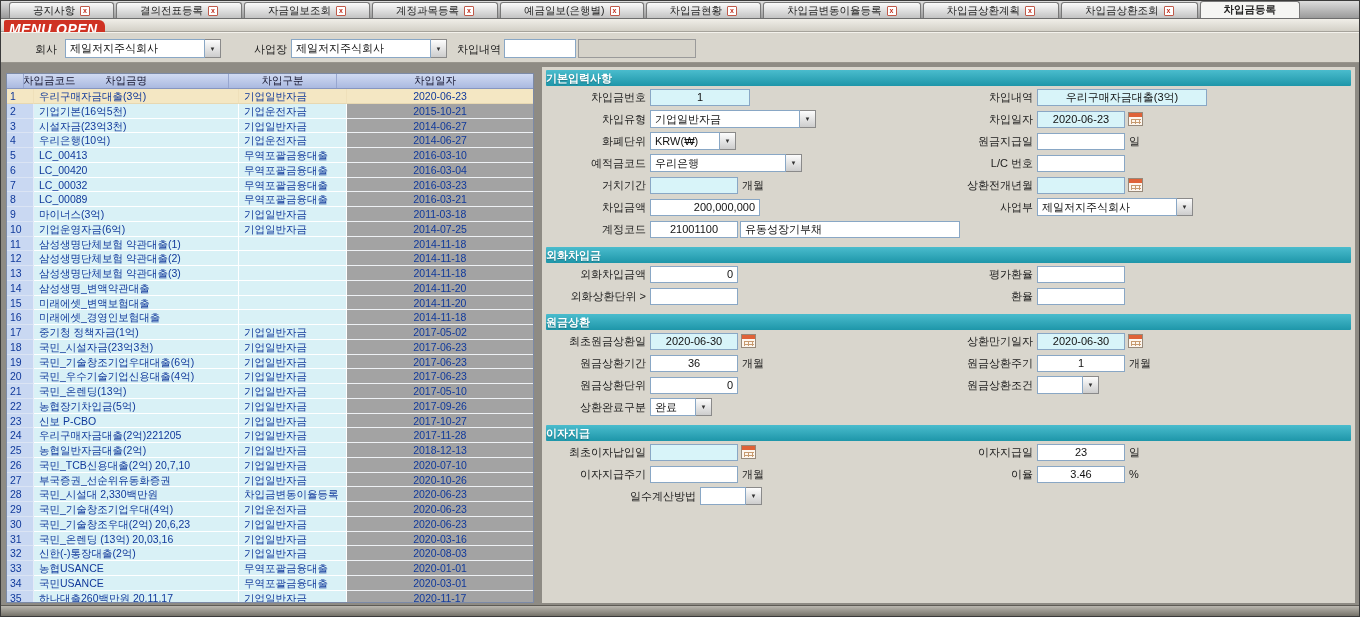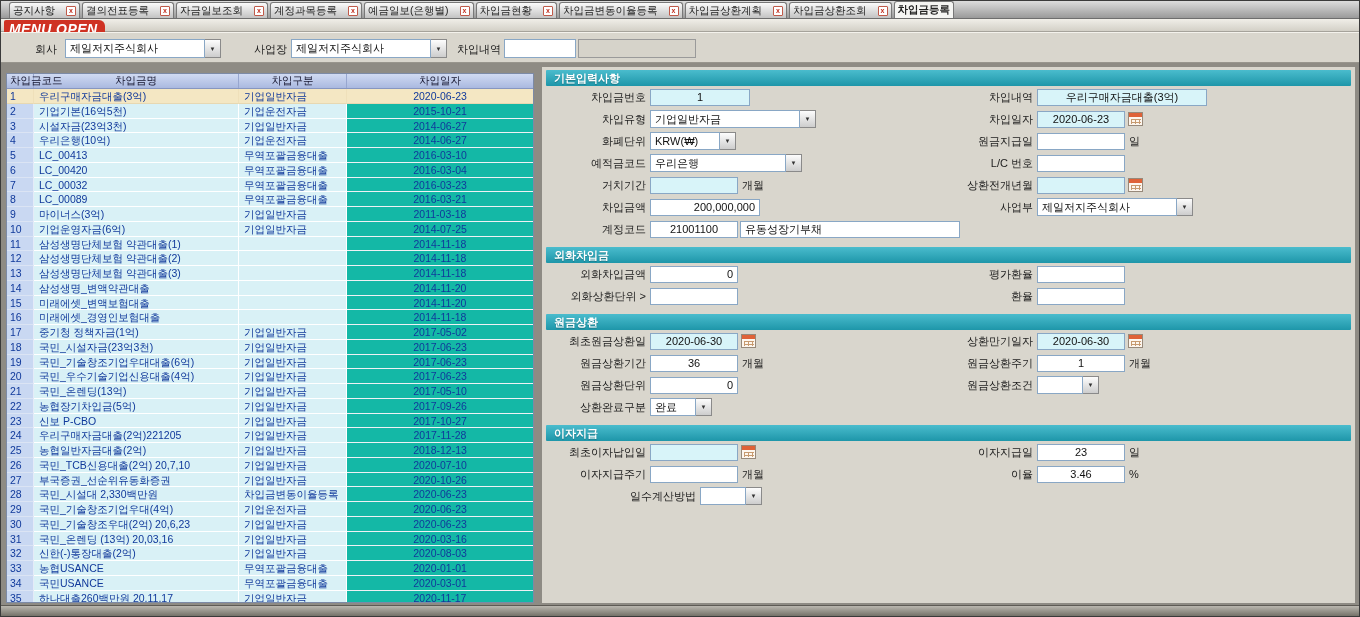--- a/index.html
+++ b/index.html
@@ -5,21 +5,21 @@
   * { margin:0; padding:0; box-sizing:border-box; }
   html,body { background:#4a4c50; }
   body { font-family:"Liberation Sans","DejaVu Sans",sans-serif; }
 
   .app { position:relative; width:1360px; height:617px; background:#8e8b84; overflow:hidden; border:1px solid #3a3a3a; }
 
   
   .tabbar { position:absolute; top:0; left:0; right:0; height:18px;
     background:linear-gradient(#dcdcdc,#9a9a9a); border-bottom:1px solid #6e6e6e;
     display:flex; align-items:flex-end; padding-left:8px; gap:2px; }
-  .tab { height:16px; display:inline-flex; align-items:center; gap:11px; padding:0 3px;
+  .tab { height:16px; display:inline-flex; align-items:center; gap:5px; padding:0 23px;
     font-size:10.5px; color:#222; background:linear-gradient(#fbfbfb,#c3c3c3);
     border:1px solid #787878; border-bottom:none; border-radius:3px 3px 0 0; white-space:nowrap; cursor:default; }
   .tab.active { background:#f5f5f3; height:17px; font-weight:bold; }
   .tab-close { width:10px; height:10px; background:#fff; border:1px solid #c05a4a; color:#c22f1f;
     font-size:7px; line-height:8px; text-align:center; border-radius:1px; font-weight:bold; }
 
   
   .menustrip { position:absolute; top:18px; left:0; right:0; height:13px;
     background:linear-gradient(#f0eee8,#d3d0c7); border-bottom:1px solid #a6a39b; }
   .menuopen { position:absolute; left:3px; top:1px; background:#cf3223; color:#fff;
@@ -44,37 +44,37 @@
     font-family:"Liberation Sans",sans-serif; }
   .tinput.dis { background:#d6d3ca; border-color:#9a9a9a; }
 
   
   .gridwrap { position:absolute; left:5px; top:72px; width:528px; bottom:13px;
     background:#fdfdfd; border:1px solid #7c8aa6; overflow:hidden; }
   .grid-header { display:flex; height:15px; background:linear-gradient(#d0daf2,#aab9e0);
     border-bottom:1px solid #8796c0; font-size:10.5px; color:#14142e; }
   .gh { display:flex; align-items:center; justify-content:center; white-space:nowrap;
     border-right:1px solid #97a6cf; overflow:visible; }
-  .gh.code { width:27px; justify-content:flex-start; padding-left:3px; z-index:2; }
+  .gh.code { width:17px; justify-content:flex-start; padding-left:16px; z-index:2; }
   .gh.name { width:205px; } .gh.type { width:108px; } .gh.date { flex:1; border-right:none; }
 
   .grow { display:flex; height:14.75px; cursor:default; }
   .gcell { font-size:10.5px; line-height:14px; color:#10399b; white-space:nowrap; overflow:hidden; }
   .c-code { width:27px; background:#c9d8f2; padding-left:3px; border-right:1px solid #e4ebf8; border-bottom:1px solid #dbe4f4; }
   .c-name { width:205px; background:#d9f1f6; padding-left:5px; border-right:1px solid #fff; border-bottom:1px solid #fff; }
   .c-type { width:108px; background:#d9f1f6; padding-left:5px; border-right:1px solid #fff; border-bottom:1px solid #fff; }
-  .c-date { flex:1; background:#14b8a6; text-align:center; border-bottom:1px solid #eef1f4; }
+  .c-date { flex:1; background:#a3a3a3; text-align:center; border-bottom:1px solid #eef1f4; }
   .grow.selected .c-code, .grow.selected .c-name, .grow.selected .c-type, .grow.selected .c-date
     { background:#f4e7c3; border-bottom-color:#e7d8b2; border-right-color:#efe0ba; }
 
   
   .formpanel { position:absolute; left:541px; top:66px; right:4px; bottom:13px;
     background:#d9d6cd; padding:2px 4px; }
   .sect-h { height:16px; background:linear-gradient(#4abccd,#1e96a9); color:#fff; font-size:11px;
-    font-weight:bold; line-height:16px; padding-left:8px; margin-top:7px; border-radius:1px;
+    font-weight:bold; line-height:16px; margin-top:7px; border-radius:1px;
     text-shadow:0 1px 1px rgba(0,0,0,.25); }
   .sect-h.first { margin-top:1px; }
 
   .frow { display:flex; align-items:center; height:22px; }
   .fcell { display:flex; align-items:center; }
   .fcell.l { width:337px; }
   .fcell.l.grow2 { width:auto; }
   .fcell.r { flex:1; }
   .flbl2 { font-size:11px; color:#1c1c1c; text-align:right; width:100px; margin-right:4px; white-space:nowrap; }
   .fcell.r .flbl2 { width:150px; }

